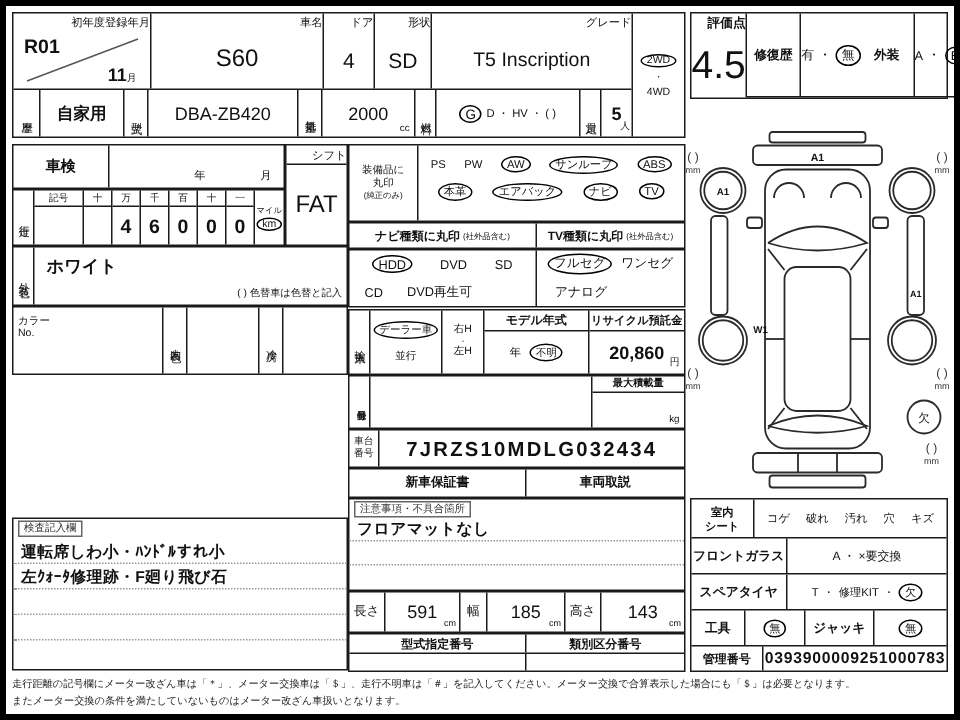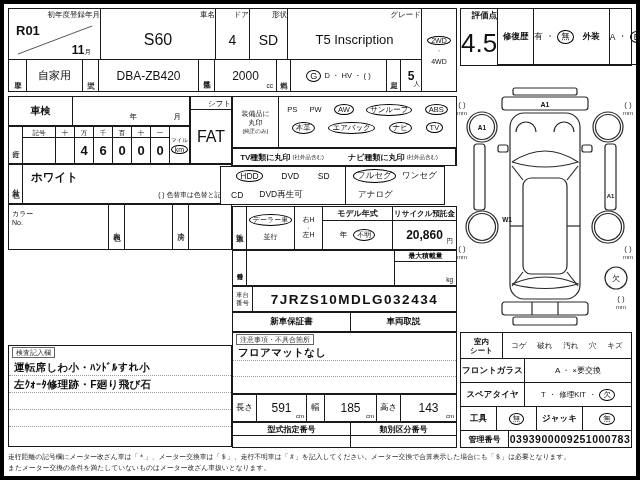--- a/index.html
+++ b/index.html
@@ -67,21 +67,21 @@
           <div class="lbl">形状</div>
           <div class="val" style="font-size:14px">SD</div>
         </div>
         <div class="hcell" style="width:133px">
           <div class="lbl">グレード</div>
           <div class="val" style="font-size:13px">T5 Inscription</div>
         </div>
       </div>
       <div style="display:flex;flex:1">
         <div class="vlbl bdr" style="width:18px">車歴</div>
-        <div class="cc bdr" style="width:56px;font-size:11px;font-weight:normal">自家用</div>
+        <div class="cc bdr" style="width:56px;font-size:11px;font-weight:bold">自家用</div>
         <div class="vlbl bdr" style="width:16px">型式</div>
         <div class="cc bdr" style="width:100px;font-size:12px">DBA-ZB420</div>
         <div class="vlbl bdr" style="width:16px">排気量</div>
         <div class="cc bdr" style="width:62px;position:relative">
           <span style="font-size:12px">2000</span>
           <span style="position:absolute;right:3px;bottom:2px;font-size:6.5px">cc</span>
         </div>
         <div class="vlbl bdr" style="width:14px">燃料</div>
         <div class="cc bdr" style="width:96px;gap:3px">
           <span style="font-size:9px" class="circ">G</span>
@@ -234,31 +234,31 @@
       <div style="flex:1;display:flex;align-items:flex-start;justify-content:space-around;padding:0 6px">
         <span class="opt circ" style="font-size:7.5px">本革</span>
         <span class="opt circ" style="font-size:7.5px">エアバック</span>
         <span class="opt circ" style="font-size:7.5px">ナビ</span>
         <span class="opt circ" style="font-size:7.5px">TV</span>
       </div>
     </div>
   </div>
 
   <div class="sec" style="left:232px;top:148px;width:225px;height:18px">
+    <div class="cc bdr" style="width:125px;gap:2px">
+      <span style="font-size:8px;font-weight:bold">ナビ種類に丸印</span>
+      <span style="font-size:5.5px">(社外品含む)</span>
+    </div>
     <div class="cc" style="flex:1;gap:2px">
       <span style="font-size:8px;font-weight:bold">TV種類に丸印</span>
       <span style="font-size:5.5px">(社外品含む)</span>
     </div>
-    <div class="cc bdr" style="width:125px;gap:2px">
-      <span style="font-size:8px;font-weight:bold">ナビ種類に丸印</span>
-      <span style="font-size:5.5px">(社外品含む)</span>
-    </div>
-  </div>
-
-  <div class="sec" style="left:220px;top:166px;width:225px;height:39px">
+  </div>
+
+  <div class="sec" style="left:232px;top:166px;width:225px;height:39px">
     <div class="bdr" style="width:125px;display:flex;flex-direction:column">
       <div style="flex:1;display:flex;align-items:center;justify-content:space-around;padding:0 6px">
         <span class="opt circ">HDD</span>
         <span class="opt">DVD</span>
         <span class="opt">SD</span>
       </div>
       <div style="flex:1;display:flex;align-items:center;gap:16px;padding-left:10px">
         <span class="opt">CD</span>
         <span class="opt">DVD再生可</span>
       </div>

